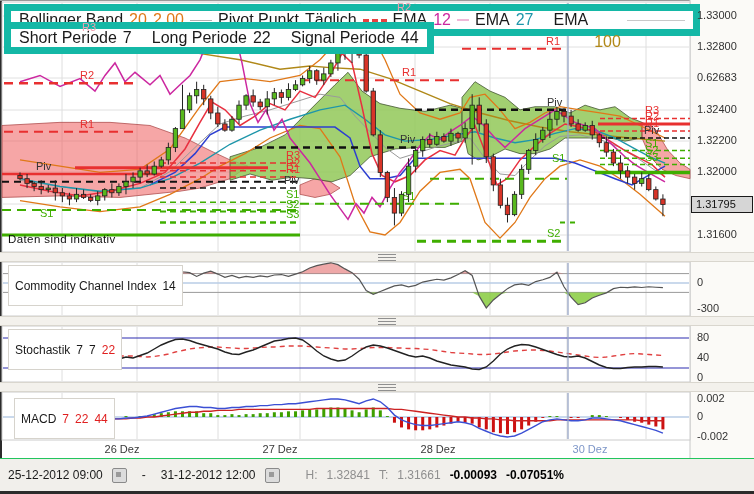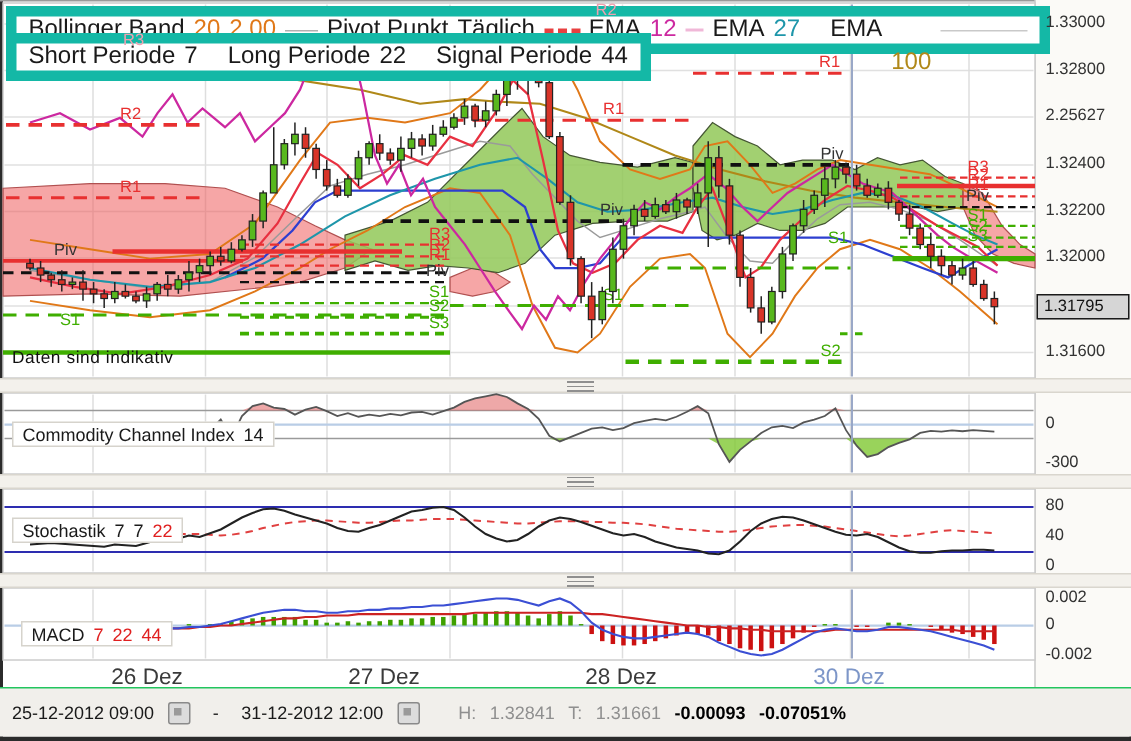--- a/index.html
+++ b/index.html
@@ -9,23 +9,23 @@
   #svgwrap{position:absolute;left:0;top:0;z-index:1;}
   .strip{position:absolute;left:0;width:754px;background:#f3f1ec;border-top:1px solid #d9d6ce;
          border-bottom:1px solid #d9d6ce;box-sizing:border-box;z-index:2;}
   .grip{position:absolute;width:18px;height:8px;z-index:3;cursor:row-resize;
         background:repeating-linear-gradient(#8f8f8f 0 1px,transparent 1px 3px);}
   .legendbox{position:absolute;display:inline-flex;align-items:center;gap:6px;background:#ffffff;
              border:7px solid #14b8a6;padding:1px 8px;height:16px;font-size:16px;color:#1a1a1a;
              z-index:4;white-space:nowrap;}
   .seg{display:inline-block;height:0;}
   .panel-title{position:absolute;display:inline-flex;gap:6px;background:#ffffff;border:1px solid #d6d3cc;
-               padding:0 6px;height:15px;align-items:center;font-size:12px;color:#1a1a1a;z-index:4;white-space:nowrap;margin-top:16px;}
+               padding:12px 6px;height:15px;align-items:center;font-size:12px;color:#1a1a1a;z-index:4;white-space:nowrap;}
   .lbl{position:absolute;font-size:11px;color:#333;z-index:4;white-space:nowrap;}
-  .xlab{position:absolute;font-size:15px;color:#3a3a3a;transform:translateX(-50%);z-index:4;}
+  .xlab{position:absolute;font-size:11px;color:#3a3a3a;transform:translateX(-50%);z-index:4;margin-left:24px;}
   .ghost{position:absolute;font-size:11px;color:#f0a0b0;z-index:5;}
   #price-badge{position:absolute;left:691px;top:196px;width:56px;height:15px;background:#d6d6d6;
                border:1px solid #1a1a1a;font-size:11px;color:#111;padding-left:4px;line-height:15px;z-index:4;}
   #notice{position:absolute;left:8px;top:233px;font-size:11.5px;color:#111;z-index:4;letter-spacing:.4px;}
   #statusbar{position:absolute;left:0;top:458px;width:754px;height:33px;background:#f1efeb;
              border-top:1px solid #22c55e;display:flex;align-items:center;gap:9px;padding-left:8px;
              box-sizing:border-box;font-size:12px;z-index:4;}
   .date-txt{color:#1a1a1a;}
   .cal{width:13px;height:13px;border:1px solid #8a8a8a;background:#dcdcdc;border-radius:2px;
        position:relative;display:inline-block;cursor:pointer;}
@@ -491,21 +491,21 @@
     <span style="color:#e02020;">7</span>
     <span style="color:#e02020;">22</span>
     <span style="color:#e02020;">44</span>
   </div>
 
   <div id="notice">Daten sind indikativ</div>
   <div id="price-badge">1.31795</div>
   <div id="axis-labels">
       <div class="lbl" style="left: 697px; top: 9px;">1.33000</div>
       <div class="lbl" style="left: 697px; top: 40px;">1.32800</div>
-      <div class="lbl" style="left: 697px; top: 71px;">2.25627</div>
+      <div class="lbl" style="left: 697px; top: 71px;">0.62683</div>
       <div class="lbl" style="left: 697px; top: 103px;">1.32400</div>
       <div class="lbl" style="left: 697px; top: 134px;">1.32200</div>
       <div class="lbl" style="left: 697px; top: 165px;">1.32000</div>
       <div class="lbl" style="left: 697px; top: 228px;">1.31600</div>
       <div class="lbl" style="left: 697px; top: 276px;">0</div>
       <div class="lbl" style="left: 697px; top: 302px;">-300</div>
       <div class="lbl" style="left: 697px; top: 331px;">80</div>
       <div class="lbl" style="left: 697px; top: 351px;">40</div>
       <div class="lbl" style="left: 697px; top: 371px;">0</div>
       <div class="lbl" style="left: 697px; top: 392px; text-align: center;">0.002</div>

